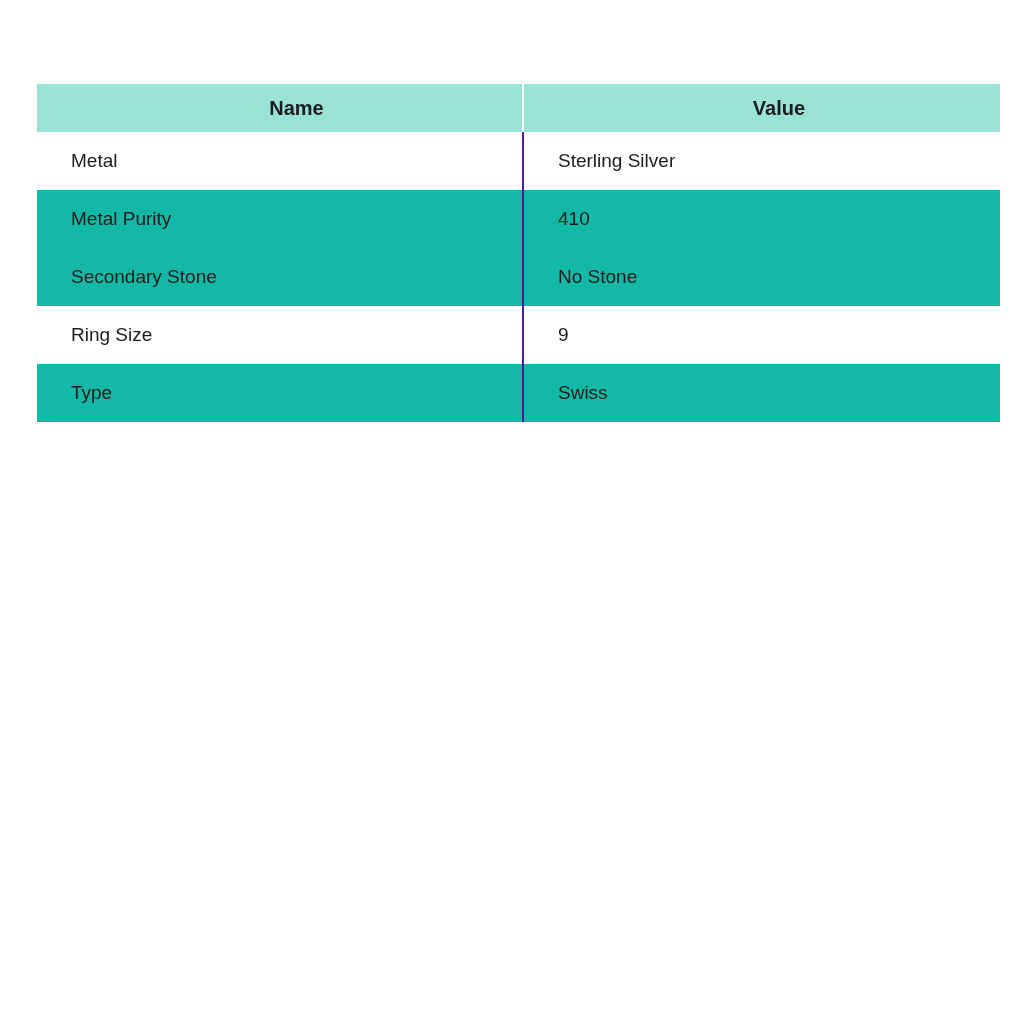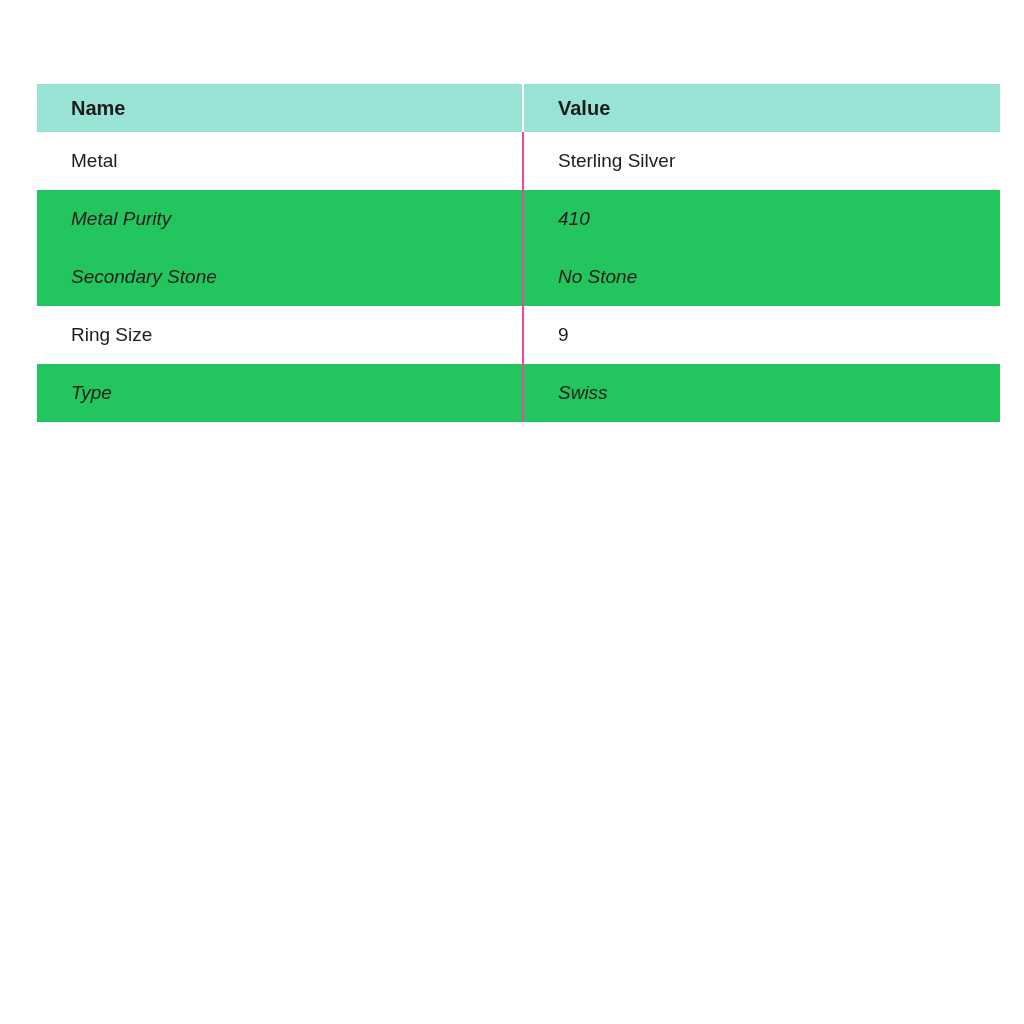--- a/index.html
+++ b/index.html
@@ -25,42 +25,41 @@
     width: 963px;
     border-collapse: collapse;
     table-layout: fixed;
     font-size: 19px;
   }
   table.attr-table col.col-name { width: 486px; }
   table.attr-table col.col-value { width: 477px; }
 
   table.attr-table th {
     background: #99e2d6;
-    text-align: left;
+    text-align: center;
     font-weight: 600;
     font-size: 20px;
     height: 48px;
     padding: 0 0 0 34px;
     vertical-align: middle;
   }
   table.attr-table th:first-child {
     border-right: 2px solid #ffffff;
   }
   table.attr-table td {
     height: 58px;
     padding: 0 0 0 34px;
     vertical-align: middle;
     background: #ffffff;
   }
   table.attr-table td:first-child {
-    border-right: 2px solid #ec4899;
+    border-right: 2px solid #4c1d95;
   }
   table.attr-table tr.alt td {
-    background: #22c55e;
-    font-style: italic;
+    background: #14b8a6;
   }
 </style>
 </head>
 <body>
 
 <div class="page">
   <table class="attr-table">
     <colgroup>
       <col class="col-name">
       <col class="col-value">

